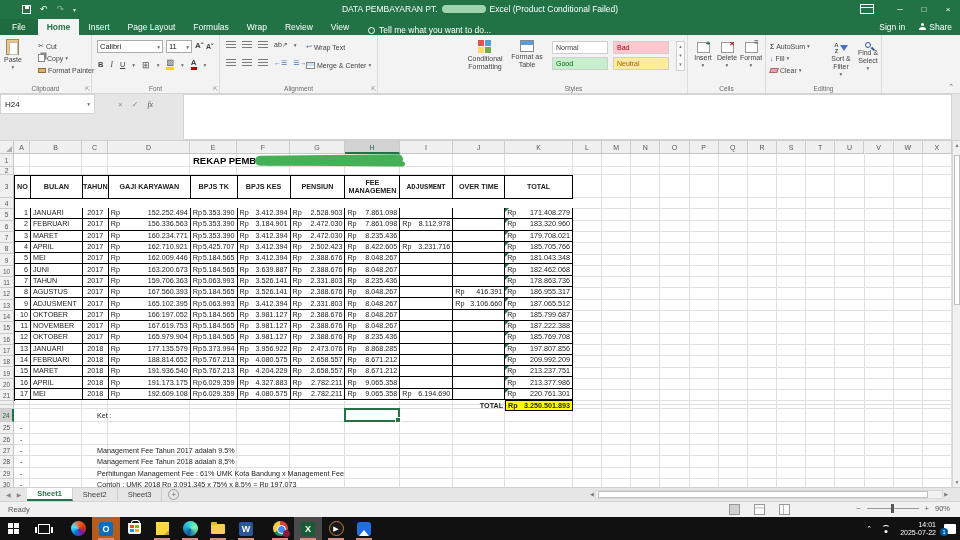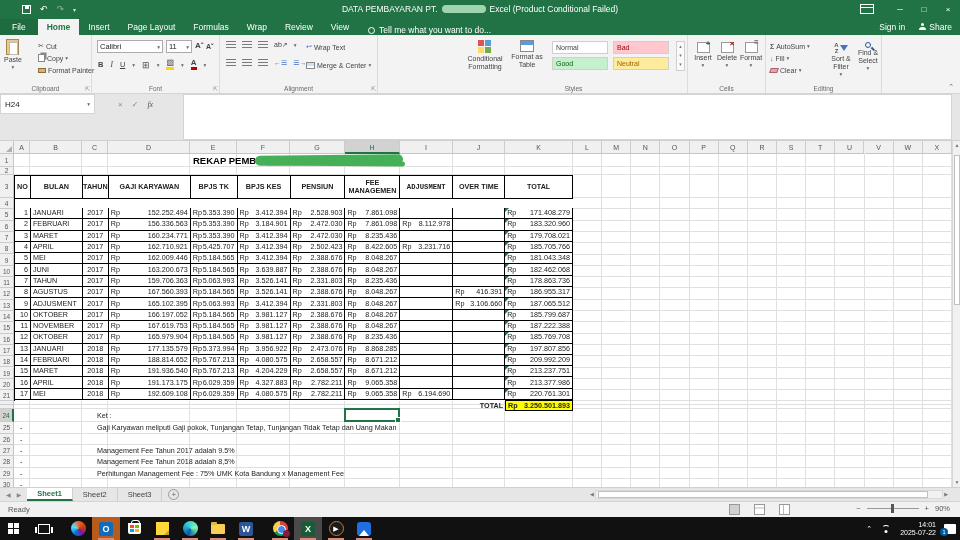--- a/index.html
+++ b/index.html
@@ -1101,29 +1101,29 @@
           <div class="tc blank" style="width: 439px; height: 11.3px;"></div>
           <div class="tc tlabel" style="width: 52px; height: 11.3px;">TOTAL</div>
           <div class="tc cur tval" style="width: 68px; height: 11.3px;">
             <span>Rp</span>
             <span>3.250.501.893</span>
           </div>
         </div>
       </div>
       <div class="noterow" style="left: 83px; top: 255.4px; height: 13px; line-height: 13px;">Ket :</div>
       <div class="notedash" style="left: 6px; top: 268.4px; line-height: 11.3px;">-</div>
-      <div class="noterow" style="left: 83px; top: 268.4px; line-height: 11.3px;">Gaji Karyawan meliputi Gaji pokok, Tunjangan Tetap, Tunjangan Tidak Tetap dan Uang Makan</div>
       <div class="notedash" style="left: 6px; top: 279.7px; line-height: 11.3px;">-</div>
       <div class="notedash" style="left: 6px; top: 291px; line-height: 11.3px;">-</div>
       <div class="noterow" style="left: 83px; top: 291px; line-height: 11.3px;">Management Fee Tahun 2017 adalah 9.5%</div>
       <div class="notedash" style="left: 6px; top: 302.3px; line-height: 11.3px;">-</div>
       <div class="noterow" style="left: 83px; top: 302.3px; line-height: 11.3px;">Management Fee Tahun 2018 adalah 8,5%</div>
       <div class="notedash" style="left: 6px; top: 313.6px; line-height: 11.3px;">-</div>
-      <div class="noterow" style="left: 83px; top: 313.6px; line-height: 11.3px;">Perhitungan Management Fee : 75% UMK Kota Bandung x Management Fee</div>
+      <div class="noterow" style="left: 83px; top: 313.6px; line-height: 11.3px;">Perhitungan Management Fee : 61% UMK Kota Bandung x Management Fee</div>
       <div class="notedash" style="left: 6px; top: 324.9px; line-height: 11.3px;">-</div>
+      <div class="noterow" style="left: 83px; top: 324.9px; line-height: 11.3px;">Contoh : UMK 2018 Rp 3.091.345 x 75%  x 8,5% = Rp 197.073</div>
     </div>
 
   <div class="vscroll">
     <span class="varr" style="top:0;">▲</span>
     <div class="vthumb"></div>
     <span class="varr" style="bottom:0;">▼</span>
   </div>
 
   <div class="shtabs">
     <div class="tabnav">

